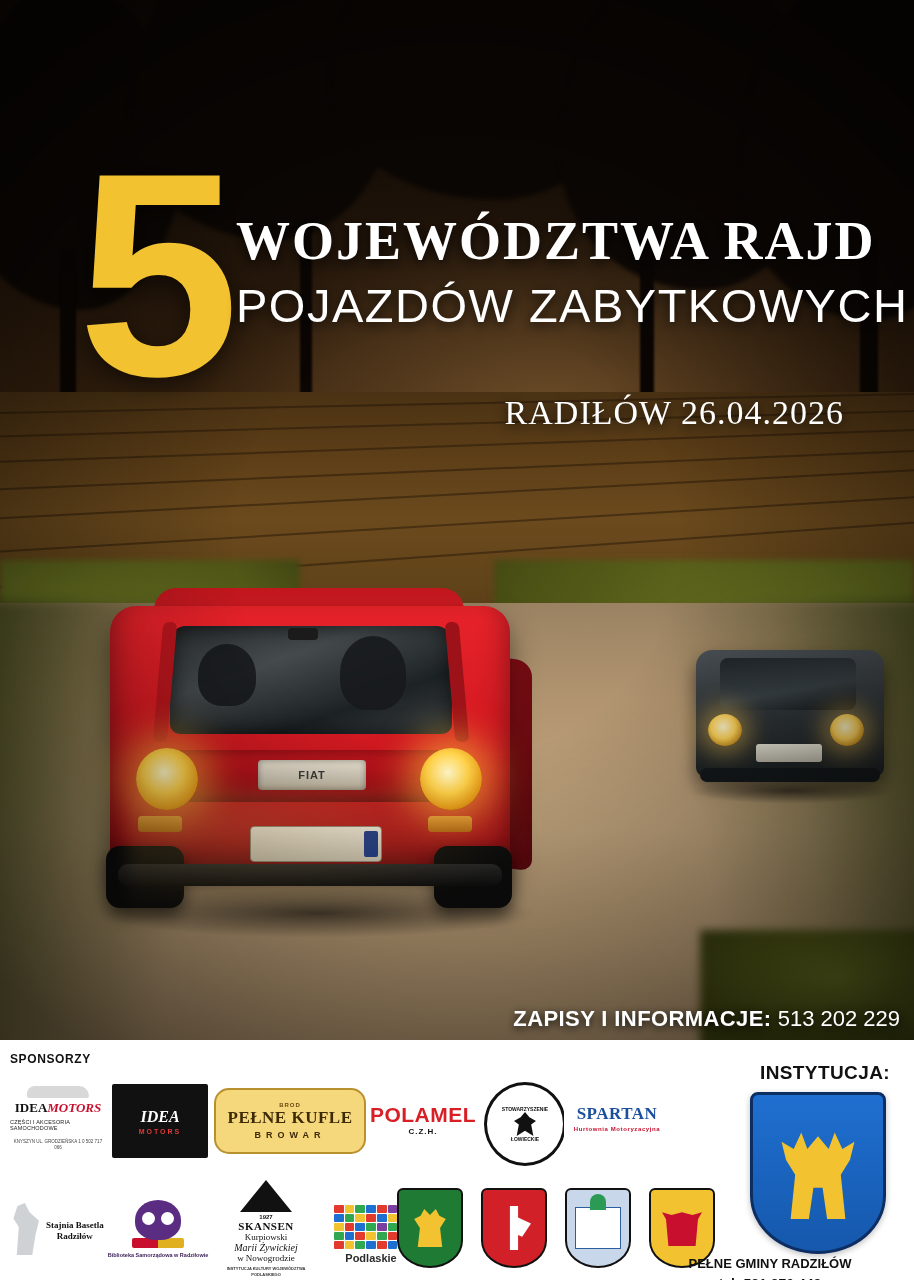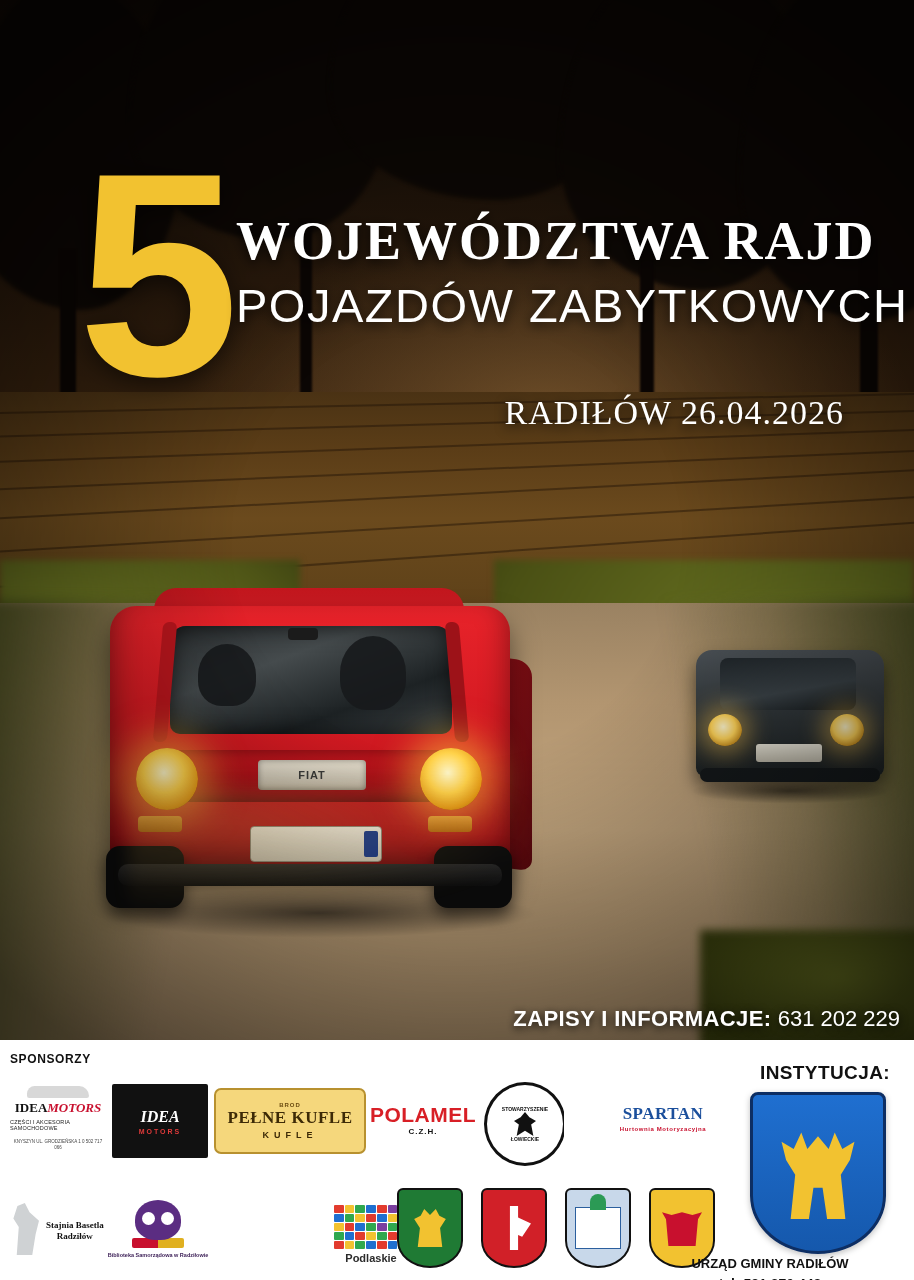--- a/index.html
+++ b/index.html
@@ -241,34 +241,34 @@
   .l-idea1 .nm{font:italic 700 13px "Liberation Serif",serif;color:#c8102e;}
   .l-idea1 .nm span{color:#111;font-style:normal;}
   .l-idea1 .sub{font:500 5.5px "Liberation Sans",sans-serif;color:#222;margin-top:3px;letter-spacing:.2px;}
   .l-idea1 .sub2{font:500 4.5px "Liberation Sans",sans-serif;color:#444;margin-top:8px;text-align:center;line-height:1.5;}
   .car-silhouette{width:62px;height:18px;background:#d8d8d8;border-radius:14px 18px 4px 4px;margin-bottom:2px;}
 
   .l-idea2{left:104px;top:6px;width:96px;height:74px;background:#111;flex-direction:column;border-radius:2px;}
   .l-idea2 .nm{font:italic 700 16px "Liberation Serif",serif;color:#fff;}
   .l-idea2 .sub{font:700 7px "Liberation Sans",sans-serif;color:#e03a3a;letter-spacing:2px;margin-top:2px;}
 
-  .l-kufle{left:206px;top:10px;width:148px;height:62px;background:#f5d77c;border:2px solid #b8912f;border-radius:7px;flex-direction:column;}
+  .l-kufle{left:206px;top:10px;width:148px;height:62px;background:#f5d77c;border:2px solid #b8912f;border-radius:15px;flex-direction:column;}
   .l-kufle .top{font:700 6px "Liberation Sans",sans-serif;color:#6a4b10;letter-spacing:1px;}
   .l-kufle .nm{font:800 17px "Liberation Serif",serif;color:#3d2a06;letter-spacing:.5px;}
   .l-kufle .sub{font:700 9px "Liberation Sans",sans-serif;color:#3d2a06;letter-spacing:5px;margin-top:2px;}
 
   .l-polamel{left:360px;top:14px;width:110px;height:54px;background:#fff;flex-direction:column;}
   .l-polamel .nm{font:800 21px "Liberation Sans",sans-serif;color:#d81f26;letter-spacing:.5px;}
   .l-polamel .sub{font:800 8px "Liberation Sans",sans-serif;color:#111;letter-spacing:1px;}
 
   .l-stow{left:476px;top:4px;width:76px;height:78px;background:#fff;border-radius:50%;border:3px solid #111;flex-direction:column;}
   .l-stow .ring{font:700 5px "Liberation Sans",sans-serif;color:#111;}
   .l-stow .eagle{width:22px;height:24px;background:#111;clip-path:polygon(50% 0,70% 22%,100% 38%,78% 52%,88% 100%,50% 78%,12% 100%,22% 52%,0 38%,30% 22%);}
 
-  .l-spartan{left:556px;top:12px;width:106px;height:56px;background:#fff;flex-direction:column;padding-left:46px;}
+  .l-spartan{left:556px;top:12px;width:106px;height:56px;background:#fff;flex-direction:column;}
   .l-spartan .nm{font:800 17px "Liberation Serif",serif;color:#1b4f9c;letter-spacing:.5px;}
   .l-spartan .sub{font:700 6px "Liberation Sans",sans-serif;color:#c8102e;letter-spacing:.6px;margin-top:2px;}
 
   .l-przytuly{left:668px;top:0px;width:76px;height:86px;background:#fff;border:2px solid #111;
     border-radius:6px 6px 48% 48%;flex-direction:column;}
   .l-przytuly .n1{font:700 9px "Liberation Sans",sans-serif;color:#111;}
   .l-przytuly .n2{font:700 9px "Liberation Sans",sans-serif;color:#111;}
 
   .l-stajnia{left:2px;top:0px;width:96px;height:98px;background:#fff;flex-direction:row;}
   .l-stajnia .horse{width:52px;height:52px;background:#cfd2d4;clip-path:polygon(20% 100%,26% 46%,10% 30%,22% 6%,44% 0,58% 18%,86% 34%,76% 60%,66% 100%);}
@@ -408,21 +408,21 @@
 
     <div class="title-block">
       <div class="big-five">5</div>
       <div class="t1">WOJEWÓDZTWA RAJD</div>
       <div class="t2">POJAZDÓW ZABYTKOWYCH</div>
       <div class="t3">RADIŁÓW 26.04.2026</div>
     </div>
 
     <div class="contact">
       <b>ZAPISY I INFORMACJE:</b>
-      <span>631 202 229</span>
+      <span>513 202 229</span>
     </div>
   </div>
 
   <div class="sponsors">
     <div class="sp-label">SPONSORZY</div>
     <div class="org-label">INSTYTUCJA:</div>
 
     <div class="row1">
 
       <div class="logo l-idea1">
@@ -434,21 +434,21 @@
       </div>
 
       <div class="logo l-idea2">
         <div class="nm">IDEA</div>
         <div class="sub">MOTORS</div>
       </div>
 
       <div class="logo l-kufle">
         <div class="top">BROD</div>
         <div class="nm">PEŁNE KUFLE</div>
-        <div class="sub">KUFLE</div>
+        <div class="sub">BROWAR</div>
       </div>
 
       <div class="logo l-polamel">
         <div class="nm">POLAMEL</div>
         <div class="sub">C.Z.H.</div>
       </div>
 
       <div class="logo l-stow">
         <div class="ring">STOWARZYSZENIE</div>
         <div class="eagle"></div>
@@ -470,20 +470,30 @@
 Radziłów</div>
       </div>
 
       <div class="logo l-bibl">
         <div class="owl"></div>
         <div class="book"></div>
         <div class="nm">Biblioteka Samorządowa
 w Radziłowie</div>
       </div>
 
+      <div class="logo l-skansen">
+        <div class="roof"></div>
+        <div class="yr">1927</div>
+        <div class="nm">SKANSEN</div>
+        <div class="nm2">Kurpiowski</div>
+        <div class="script">Marii Żywickiej</div>
+        <div class="nm2">w Nowogrodzie</div>
+        <div class="sub">INSTYTUCJA KULTURY
+WOJEWÓDZTWA PODLASKIEGO</div>
+      </div>
 
       <div class="logo l-podl">
         <div class="grid">
           <i style="background:#e23b2e"></i>
             <i style="background:#f2c230"></i>
             <i style="background:#2fa84f"></i>
             <i style="background:#1f6fd0"></i>
             <i style="background:#e23b2e"></i>
             <i style="background:#7b3fa0"></i>
             <i style="background:#2fa84f"></i>
@@ -537,17 +547,17 @@
       <div class="logo l-h4">
         <div class="shield">
             <div class="bull"></div>
           </div>
       </div>
     </div>
 
     <div class="org-crest">
       <div class="deer"></div>
     </div>
-    <div class="org-name">URZĄD GMINY RADIŁÓW</div>
+    <div class="org-name">PEŁNE GMINY RADZIŁÓW</div>
     <div class="org-tel">tel: 531 270 448</div>
   </div>
 
 </div>
 
 </body></html>

